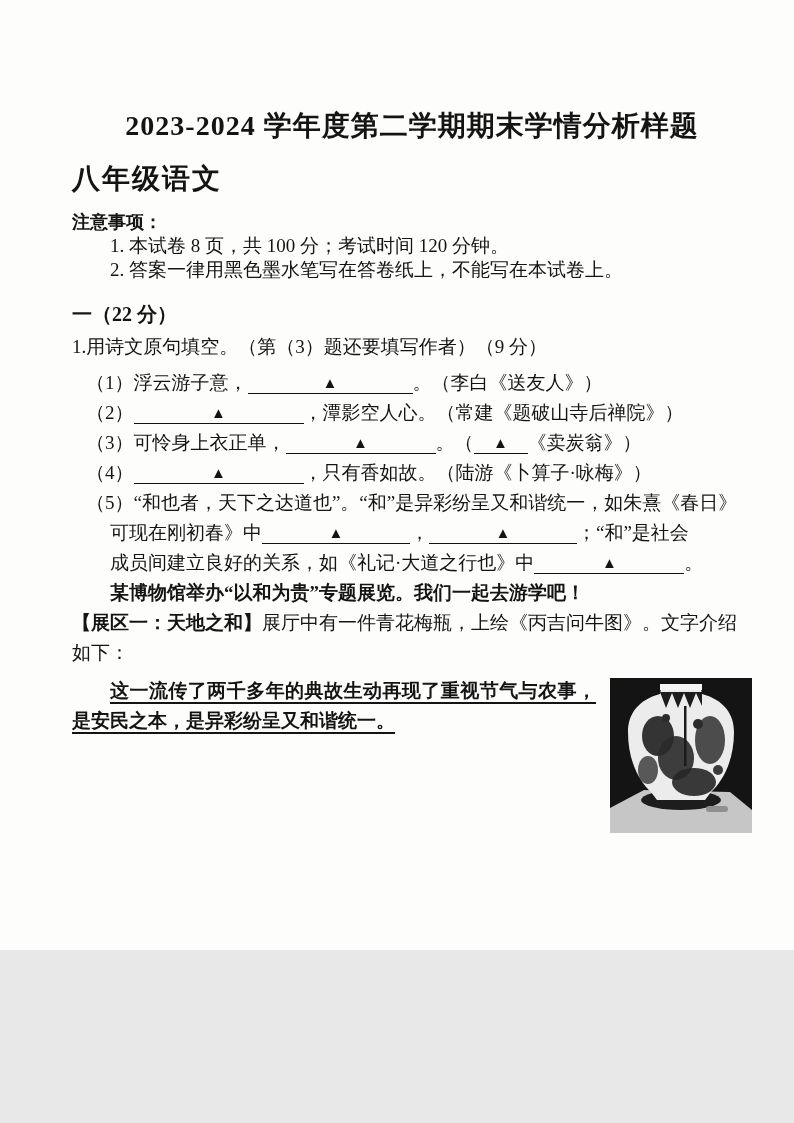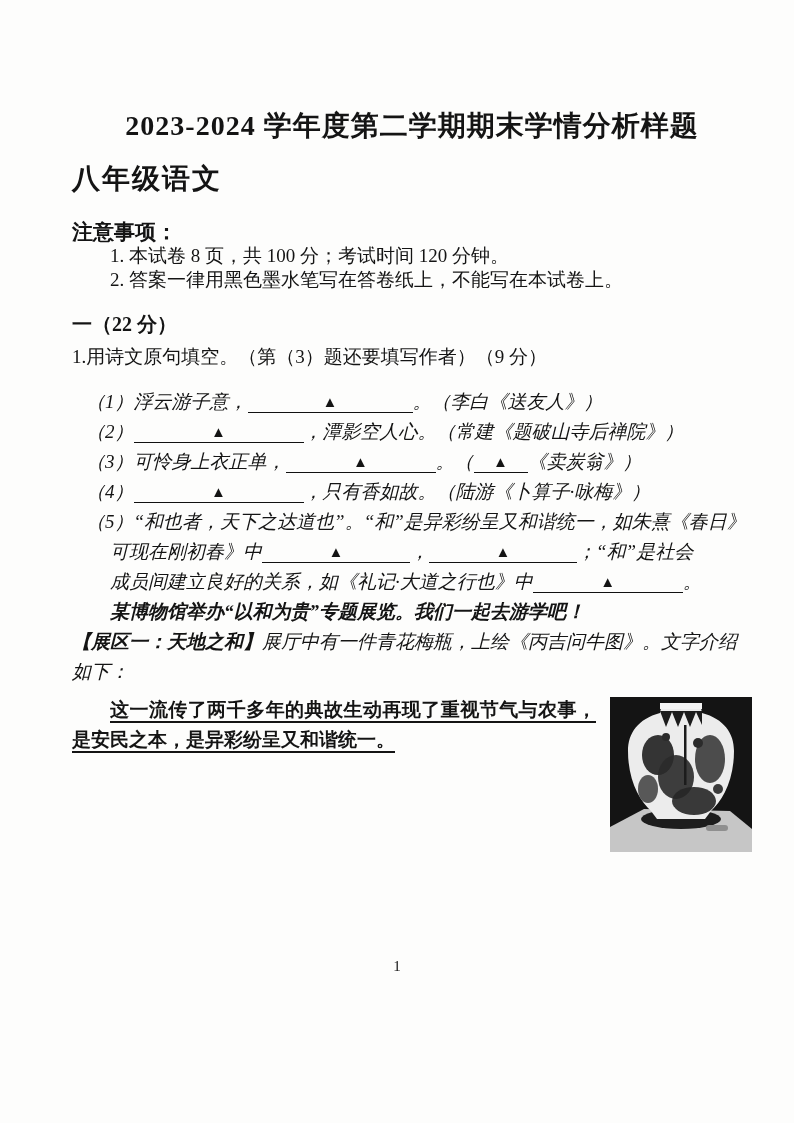--- a/index.html
+++ b/index.html
@@ -1,38 +1,38 @@
 <!DOCTYPE html>
 <html><head>
 <meta charset="utf-8">
 <style>
   html,body{margin:0;padding:0;background:#e8e8e8;}
   .sheet{
     position:relative;
-    width:794px;height:1123px;
+    width:794px;height:950px;
     margin:0 auto;
     background:#fdfdfc;
     color:#141414;
     font-family:"Liberation Serif","DejaVu Serif",serif;
     overflow:hidden;
   }
   .content{padding:108px 42px 0 72px;}
   .title{
     margin:0;text-align:center;
     font-size:28px;font-weight:bold;line-height:36px;letter-spacing:1px;
   }
   .subject{
     margin:16px 0 0;text-align:left;
     font-size:28px;font-weight:bold;line-height:38px;letter-spacing:2px;
   }
-  .notice-heading{margin-top:22px;font-size:21px;font-weight:bold;line-height:24px;}
+  .notice-heading{margin-top:12px;font-size:18px;font-weight:bold;line-height:24px;}
   .notice-item{font-size:19px;line-height:24px;padding-left:38px;}
   .section-heading{text-align:left;font-size:20px;font-weight:bold;margin-top:20px;line-height:24px;}
   .q1-stem{font-size:19px;margin-top:9px;line-height:24px;}
-  #fill-lines{margin-top:18px;font-style:italic;}
+  #fill-lines{margin-top:9px;}
   .fill-line{font-size:19px;line-height:30px;white-space:nowrap;}
   .fill-line.bold{font-weight:bold;}
   .seg-bold{font-weight:bold;}
   .seg-underline{text-decoration:underline;text-underline-offset:4px;text-decoration-thickness:1.5px;}
   .blank{
     display:inline-block;
     border-bottom:1.6px solid #111;
     text-align:center;
     height:22px;line-height:24px;
     vertical-align:-5px;

